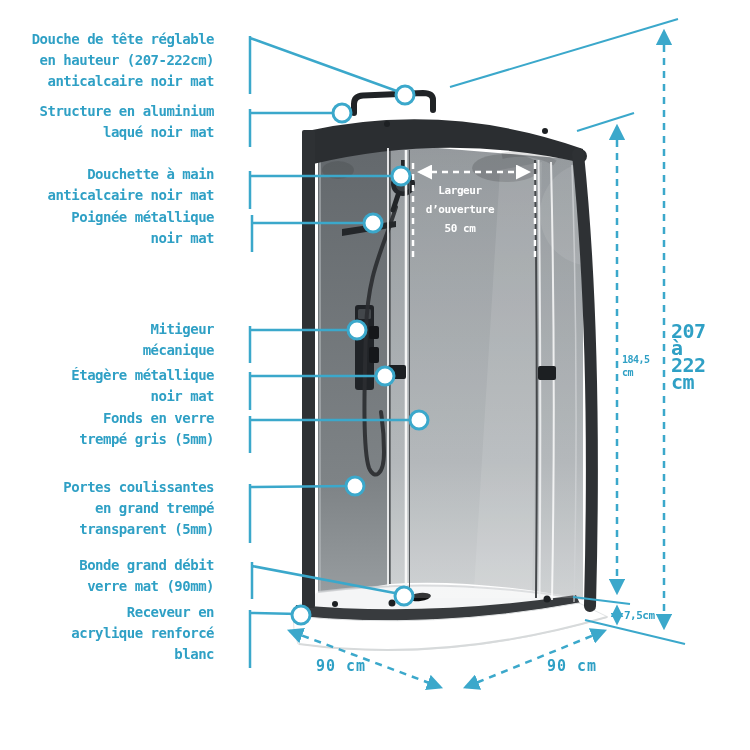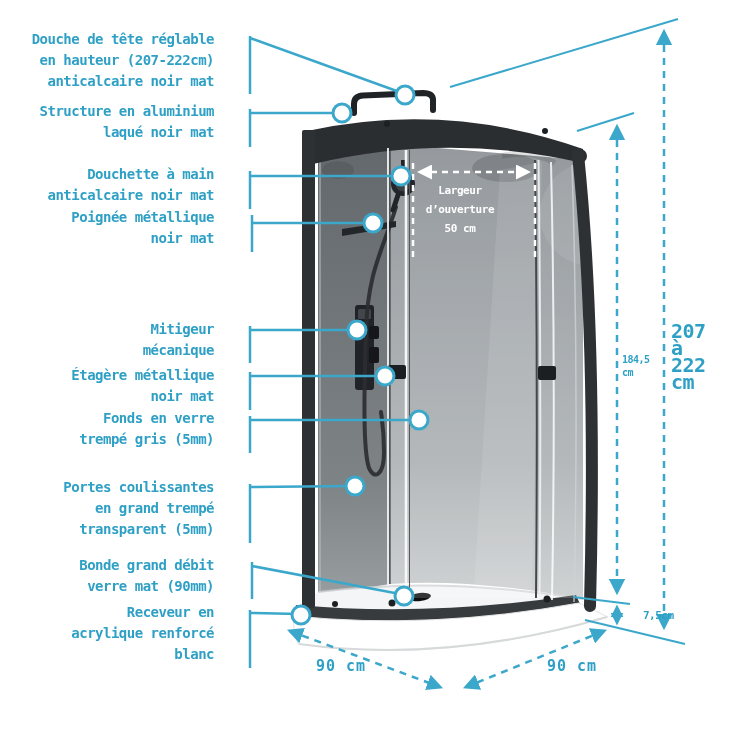--- a/index.html
+++ b/index.html
@@ -5,21 +5,21 @@
   html,body{margin:0;padding:0;}
   body{
     width:750px;height:750px;background:#ffffff;position:relative;overflow:hidden;
     font-family:"DejaVu Sans Mono","Liberation Mono",monospace;
   }
   #scene{position:absolute;left:0;top:0;z-index:1;}
   .txt{position:absolute;z-index:3;white-space:pre-line;font-weight:bold;color:#2FA0C5;}
   .lbl{right:536px;text-align:right;font-size:14px;line-height:21px;letter-spacing:-0.5px;}
   .dim-small{font-size:10px;line-height:13px;letter-spacing:-0.5px;}
   .dim-big{font-size:20px;line-height:17px;letter-spacing:-0.5px;}
-  .dim-tiny{font-size:11px;line-height:12px;letter-spacing:-0.5px;margin-left:19px;}
+  .dim-tiny{font-size:11px;line-height:12px;letter-spacing:-0.5px;}
   .dim-floor{font-size:15px;line-height:16px;letter-spacing:1px;}
   .opening{
     left:406px;top:181px;width:108px;text-align:center;color:#ffffff;
     font-size:11px;line-height:19px;letter-spacing:-0.4px;
   }
 </style>
 </head>
 <body>
 
 <svg id="scene" width="750" height="750" viewBox="0 0 750 750">

